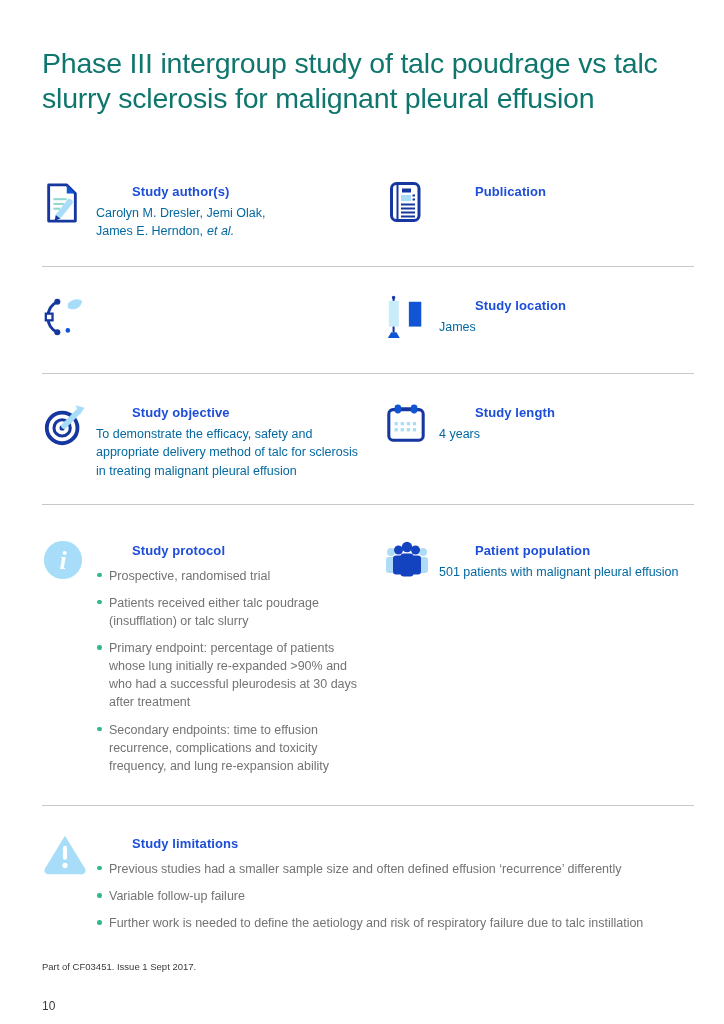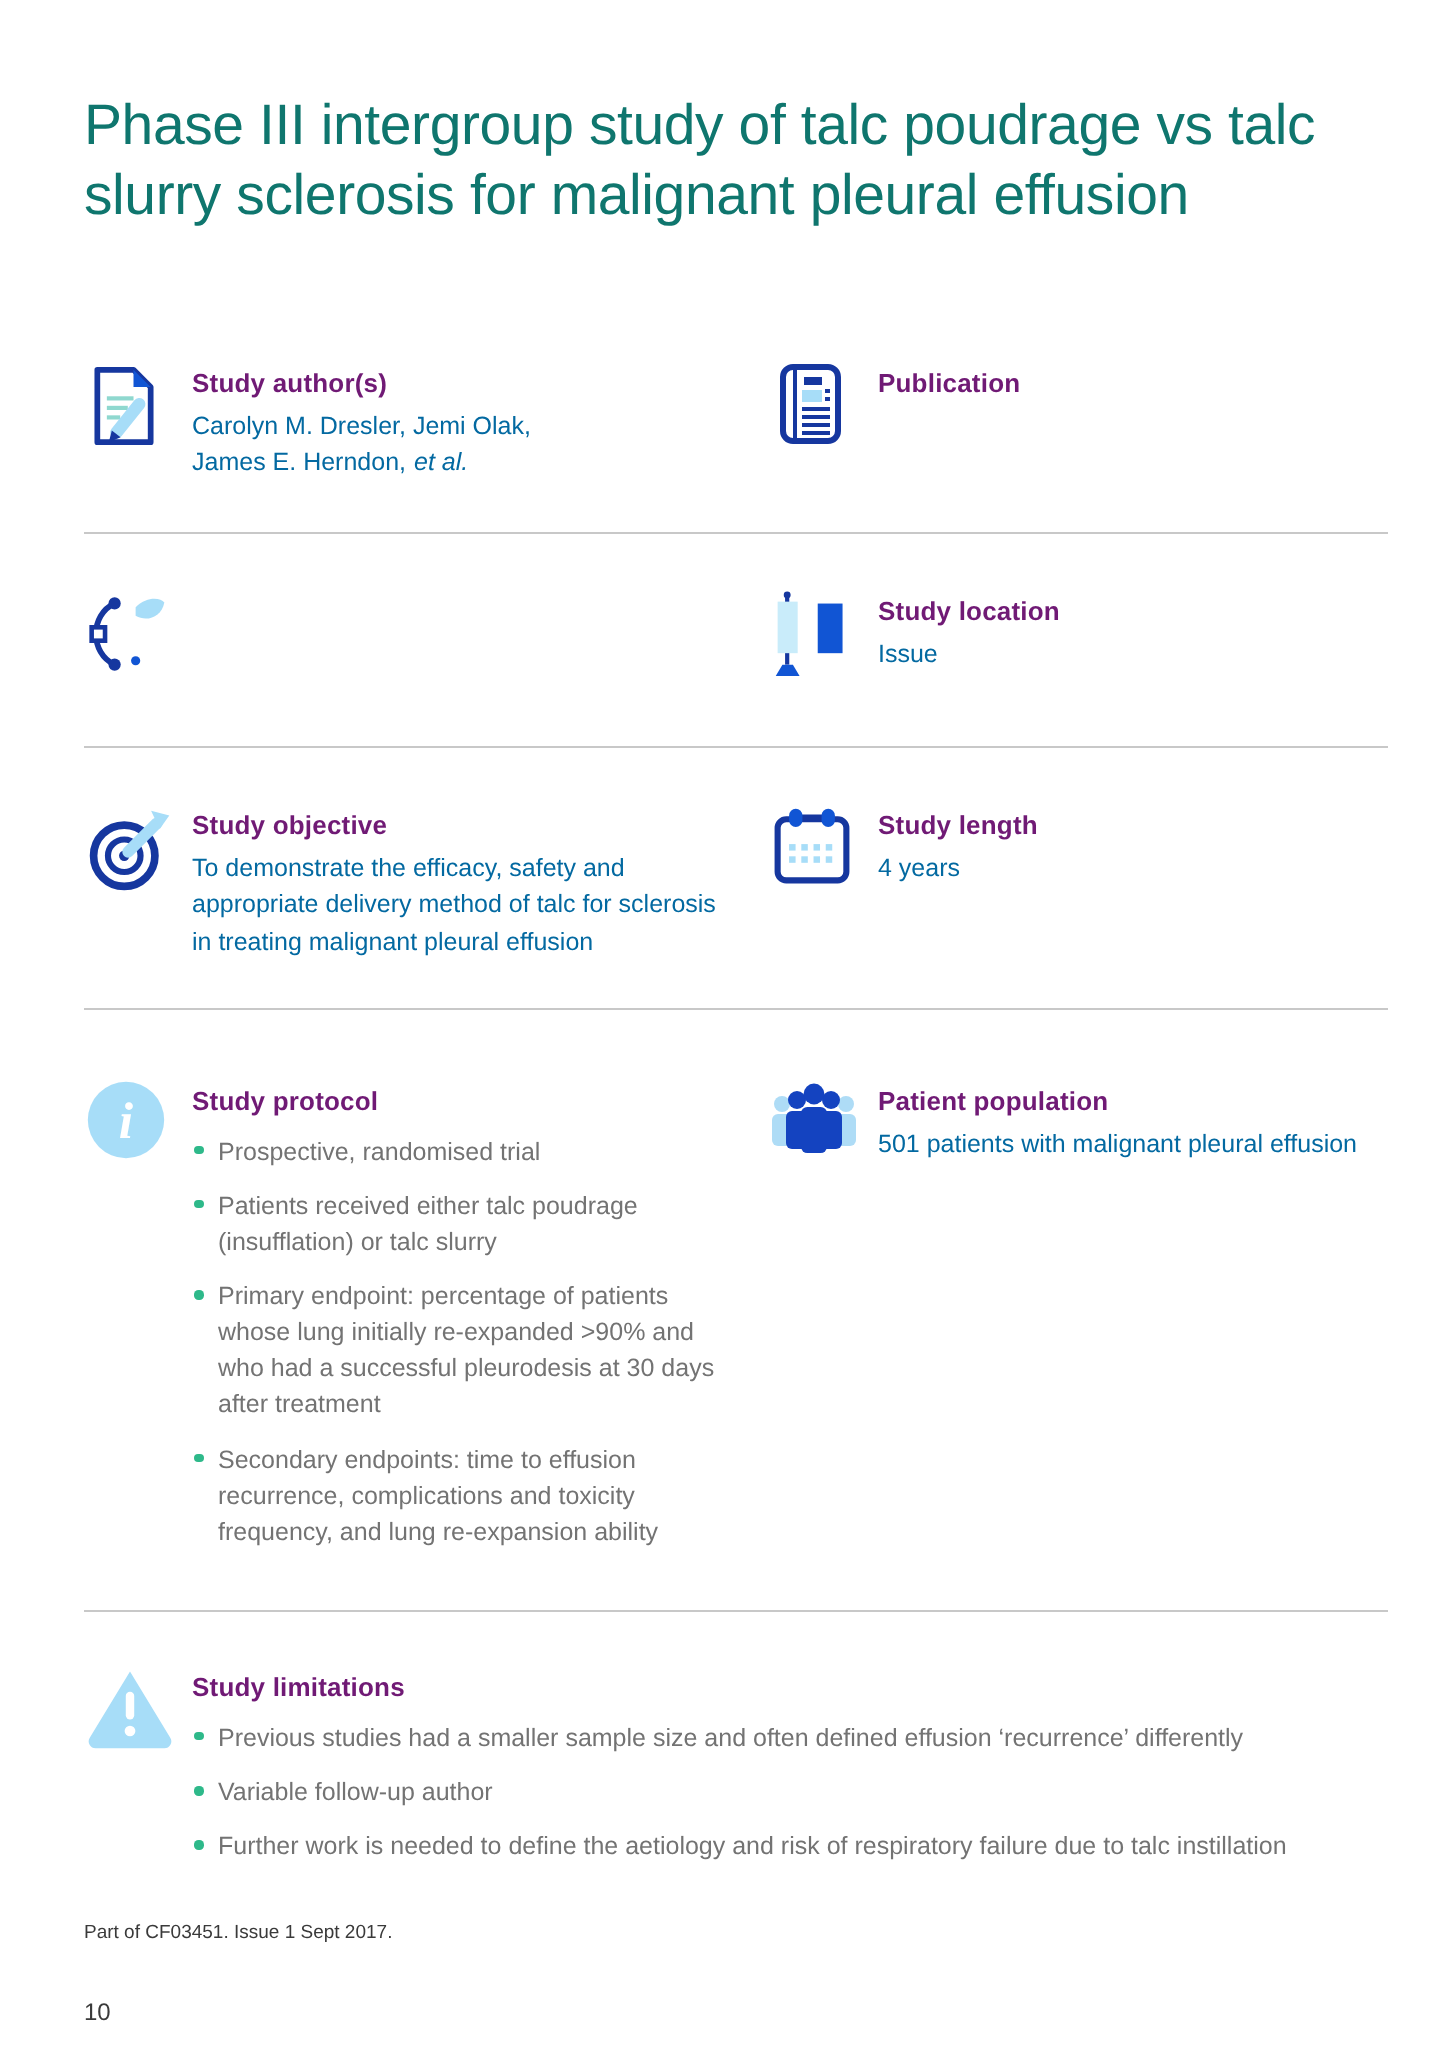--- a/index.html
+++ b/index.html
@@ -17,22 +17,22 @@
   }
 
   .row { display:flex; align-items:flex-start; }
   .col-left { width:343px; flex:none; display:flex; }
   .col-right { flex:1; display:flex; }
 
   .section { display:flex; align-items:flex-start; }
   .icon-box { width:46px; flex:none; display:flex; justify-content:flex-start; }
   .sec-text { flex:1; padding-left:8px; }
   .sec-label {
-    color:#701a75; font-weight:bold; font-size:13px;
-    margin-top:4px; margin-bottom:5px; letter-spacing:0.1px;
+    color:#1d4ed8; font-weight:bold; font-size:13px;
+    margin-top:4px; margin-bottom:5px; letter-spacing:0.1px;margin-left:36px;
   }
   .sec-body { font-size:12.5px; line-height:1.45; color:#0369a1; }
   .italic { font-style:italic; }
   .sep { margin-left:4px; }
 
   .divider { border:none; border-top:1px solid #c8c8c8; height:0; }
 
   ul.bullets { list-style:none; }
   ul.bullets li {
     position:relative; padding-left:13px; margin-top:9px;
@@ -146,21 +146,21 @@
           <svg width="42" height="48" viewBox="0 0 44 48">
             <line x1="9" y1="2" x2="9" y2="39" stroke="#16379f" stroke-width="2.2"></line>
             <circle cx="9" cy="2.5" r="1.8" fill="#16379f"></circle>
             <rect x="4" y="6" width="10.5" height="27" fill="#c9ecfa"></rect>
             <path d="M3 45 h12.5 l-3.5 -6 h-5.5 z" fill="#1155d4"></path>
             <rect x="25" y="7" width="13" height="26" fill="#1155d4"></rect>
           </svg>
         </div>
         <div class="sec-text">
           <div class="sec-label">Study location</div>
-          <div class="sec-body">Issue</div>
+          <div class="sec-body">James</div>
         </div>
       </div>
     </div>
   </div>
 
   <hr class="divider m-div2">
 
   <div class="row m-row3">
     <div class="col-left">
       <div class="section">
@@ -265,21 +265,21 @@
         <svg width="46" height="44" viewBox="0 0 48 44">
           <path d="M24 3 L45 37.5 a3.6 3.6 0 0 1 -3.1 5.5 H6.1 a3.6 3.6 0 0 1 -3.1 -5.5 Z" fill="#a7ddf8"></path>
           <rect x="21.8" y="13.5" width="4.4" height="14.5" rx="2.2" fill="#ffffff"></rect>
           <circle cx="24" cy="34" r="2.8" fill="#ffffff"></circle>
         </svg>
       </div>
       <div class="sec-text">
         <div class="sec-label">Study limitations</div>
         <ul class="bullets">
           <li>Previous studies had a smaller sample size and often defined effusion ‘recurrence’ differently</li>
-          <li>Variable follow-up author</li>
+          <li>Variable follow-up failure</li>
           <li>Further work is needed to define the aetiology and risk of respiratory failure due to talc instillation</li>
         </ul>
       </div>
     </div>
   </div>
 
   <div class="footer-note">Part of CF03451. Issue 1 Sept 2017.</div>
   <div class="page-number">10</div>
 
 </div>

